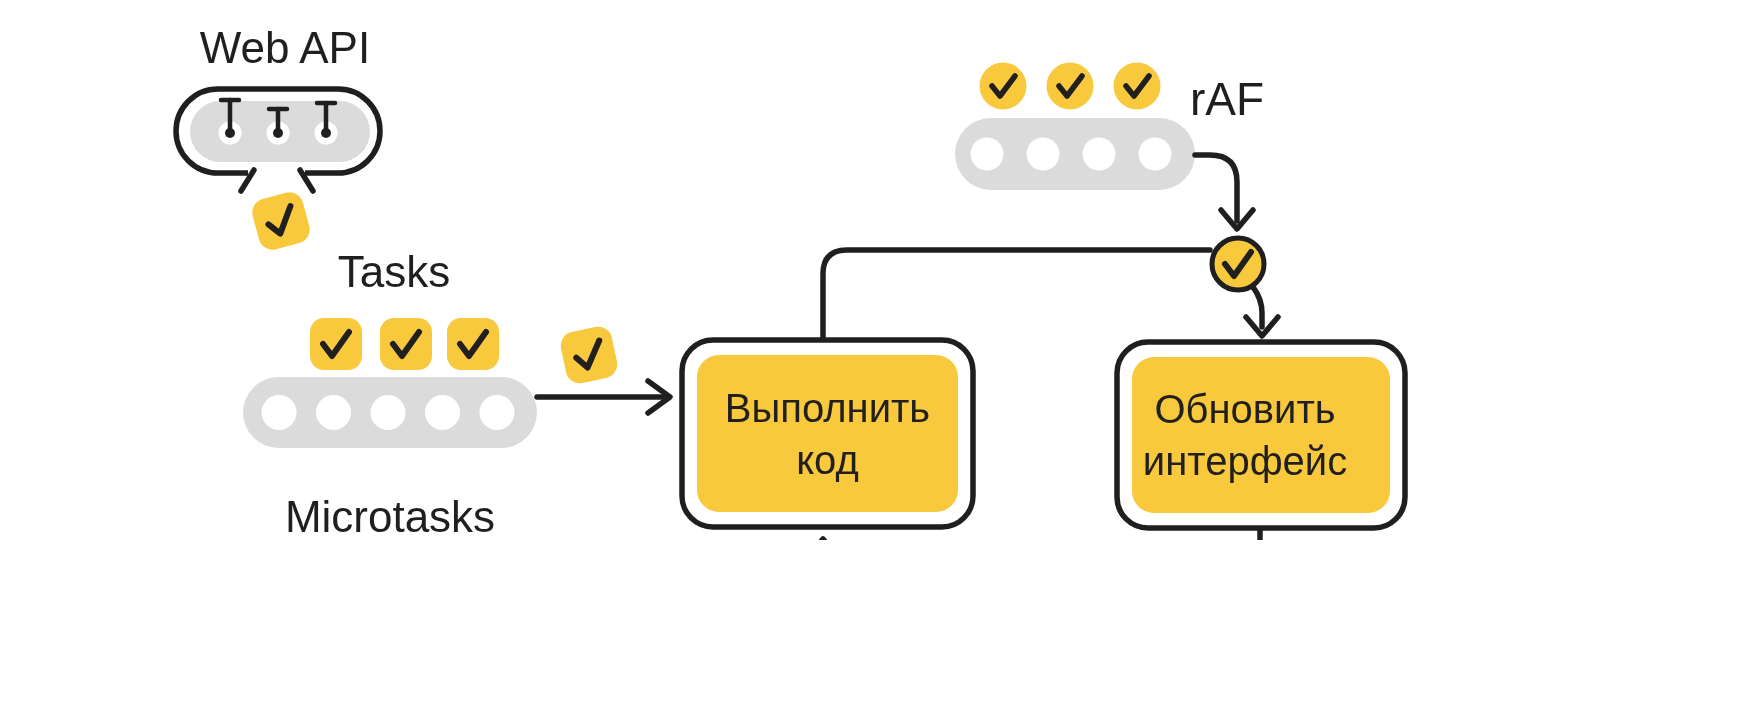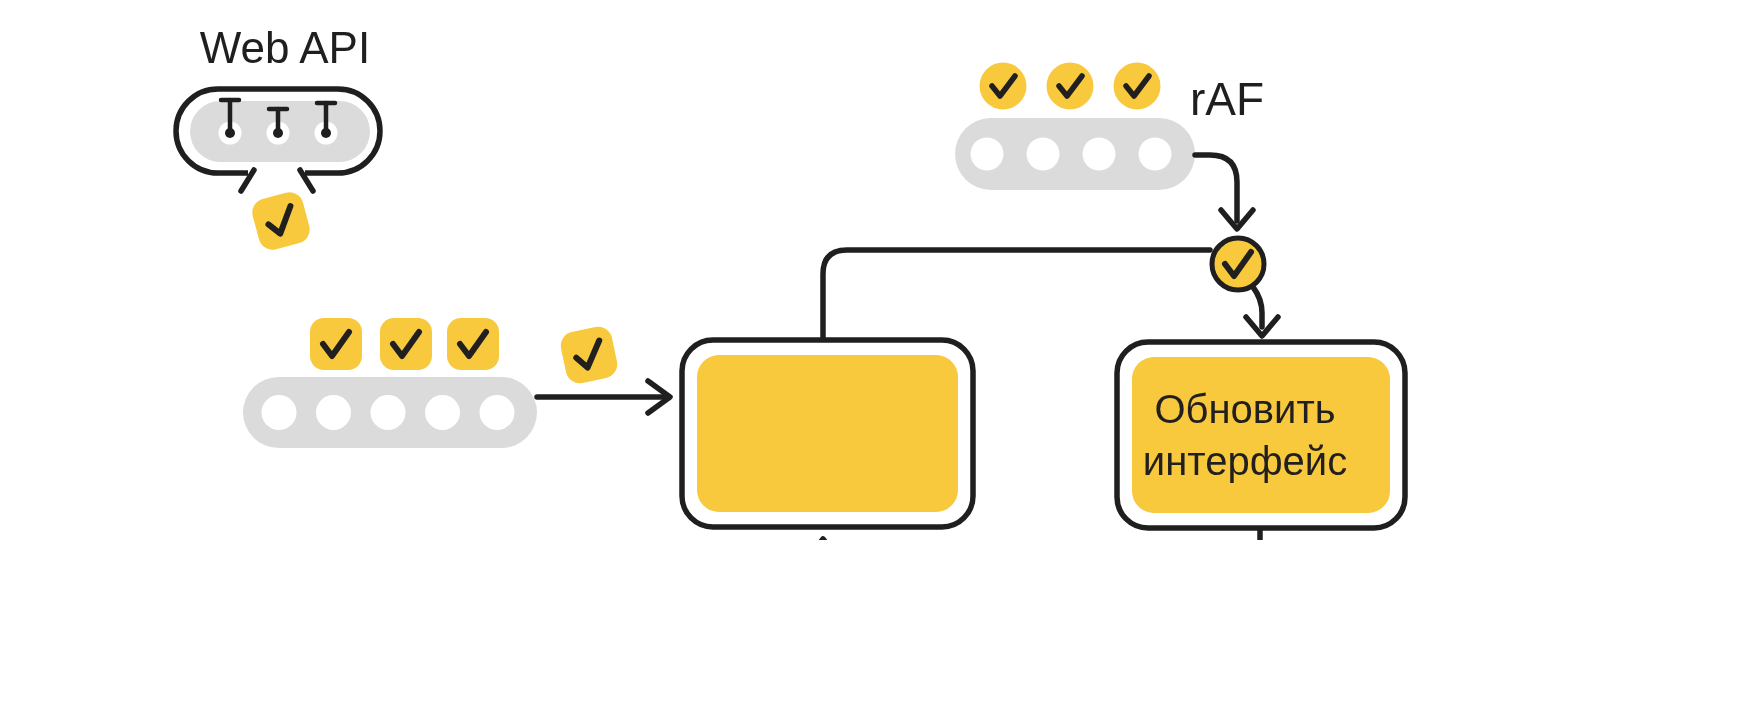--- a/index.html
+++ b/index.html
@@ -180,22 +180,26 @@
     <g stroke="#1f1f1f" stroke-width="5" fill="none" stroke-linecap="round">
       <line x1="956" y1="553" x2="978" y2="553"></line>
       <line x1="967" y1="554" x2="967" y2="561"></line>
       <circle cx="966" cy="582" r="19.5"></circle>
       <path d="M966 582 L950 578 L957 590 Z" fill="#1f1f1f" stroke="#1f1f1f" stroke-width="3" stroke-linejoin="round"></path>
     </g>
   </svg>
 
   <div class="label centered" style="left:285px;top:24px;">Web API</div>
 
-
+  <div class="label centered" style="left:394px;top:248px;">Tasks</div>
+
+  <div class="label centered" style="left:390px;top:493px;">Microtasks</div>
 
   <div class="label raf-label" style="left:1190px;top:56px;">rAF</div>
 
 
+  <div class="node-text" style="left:697px;top:355px;width:261px;height:157px;">Выполнить
+код</div>
 
   <div class="node-text" style="left:1116px;top:357px;width:258px;height:156px;">Обновить
 интерфейс</div>
 
 </div>
 
 </body></html>

